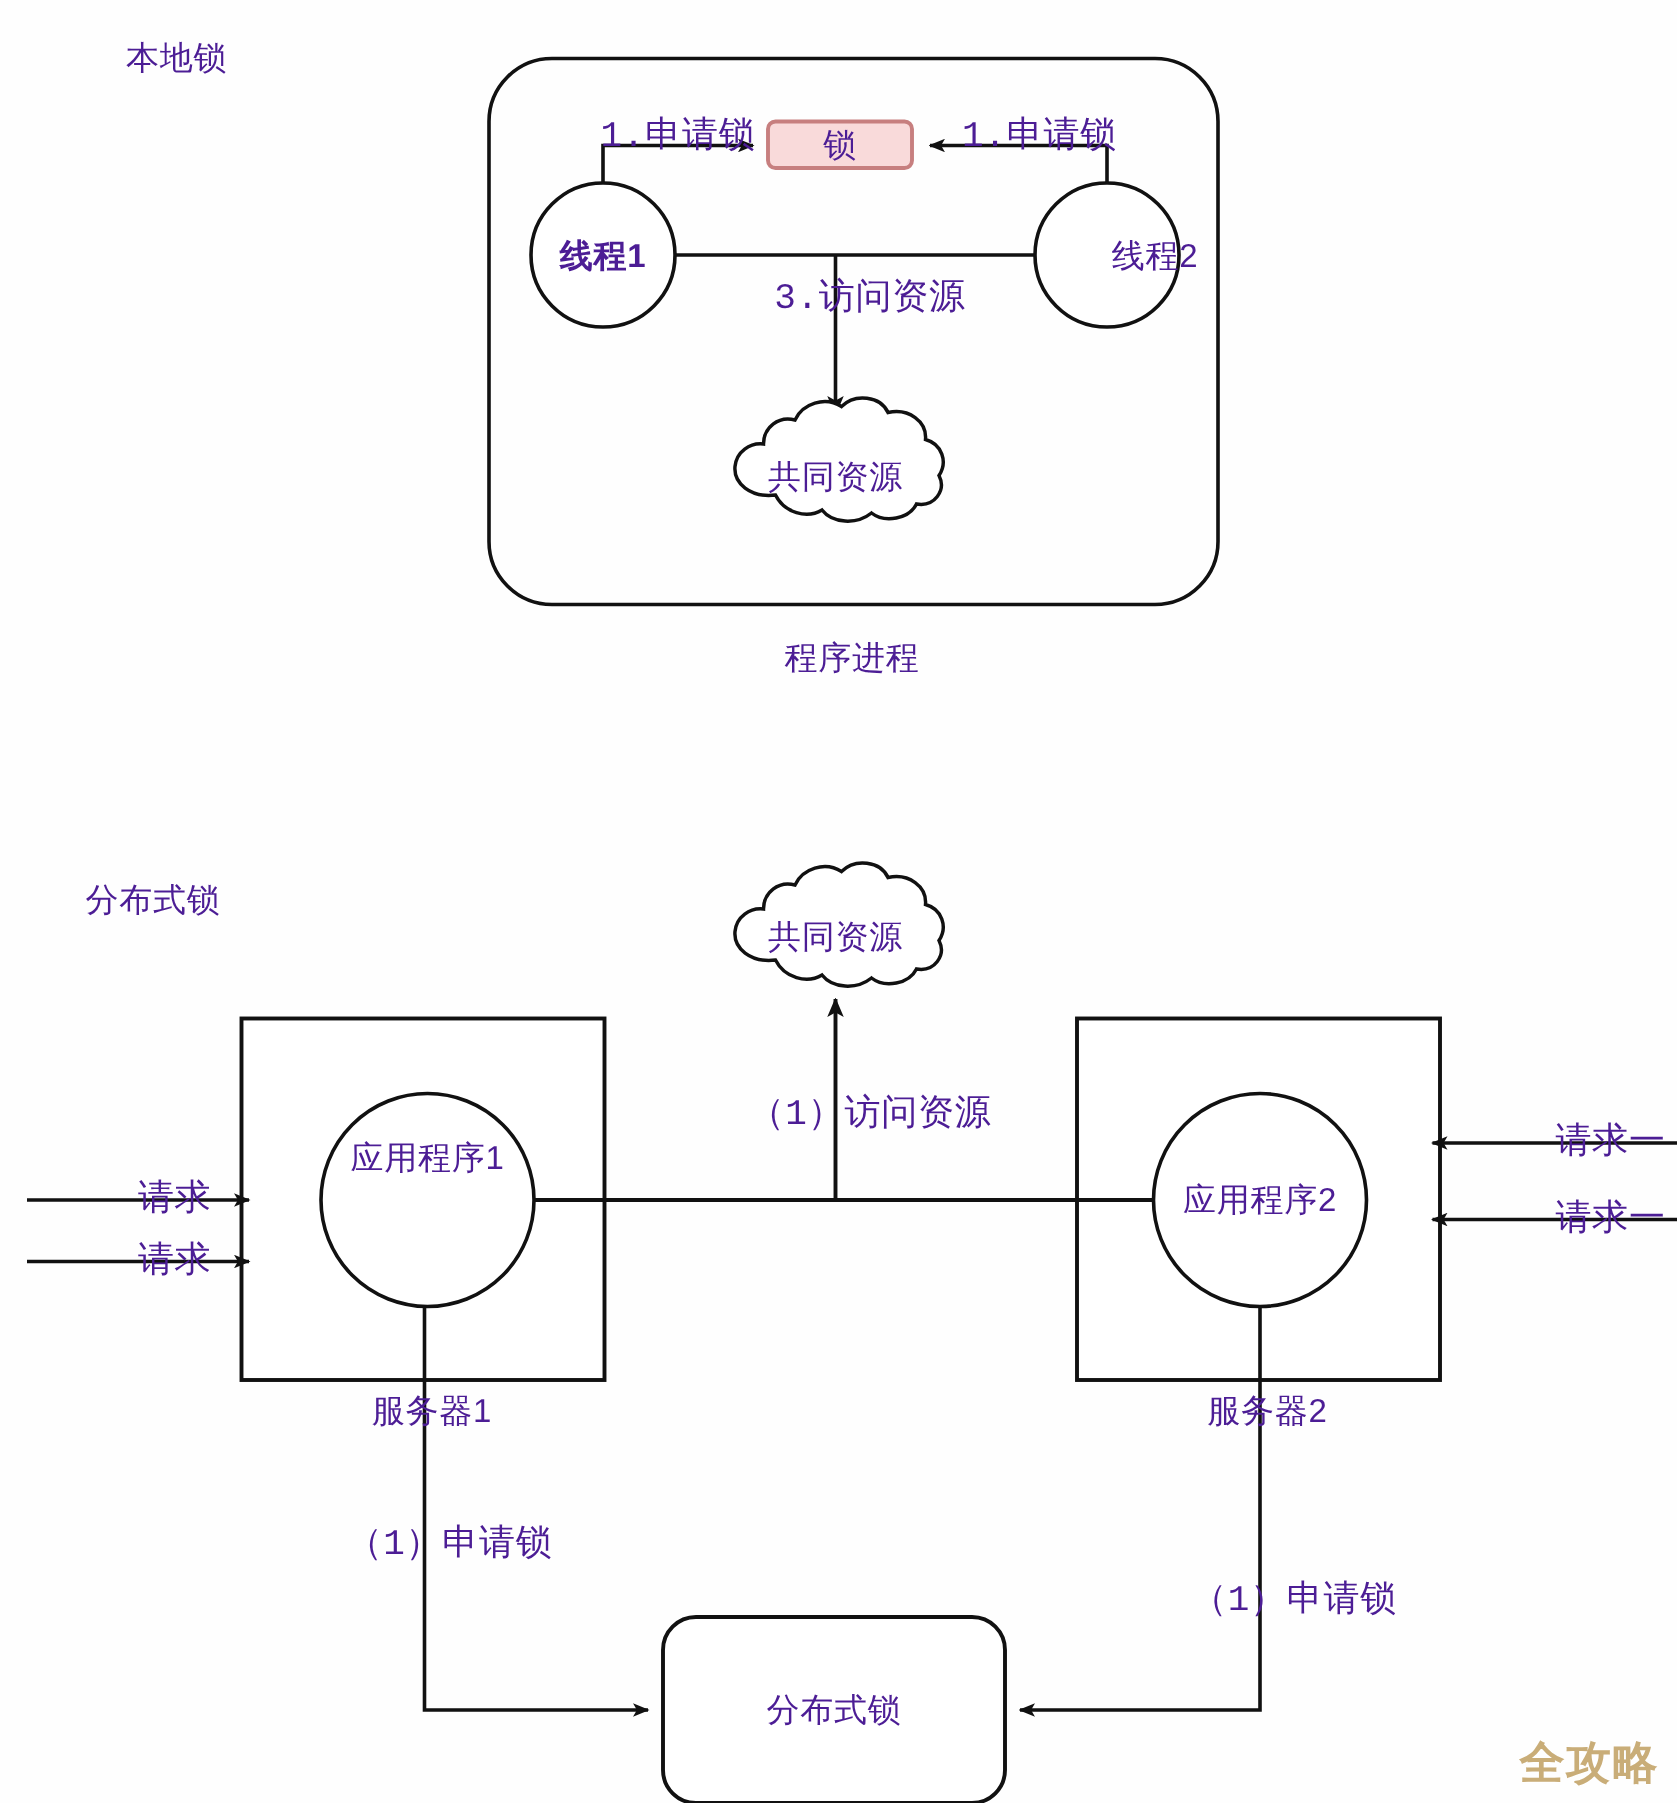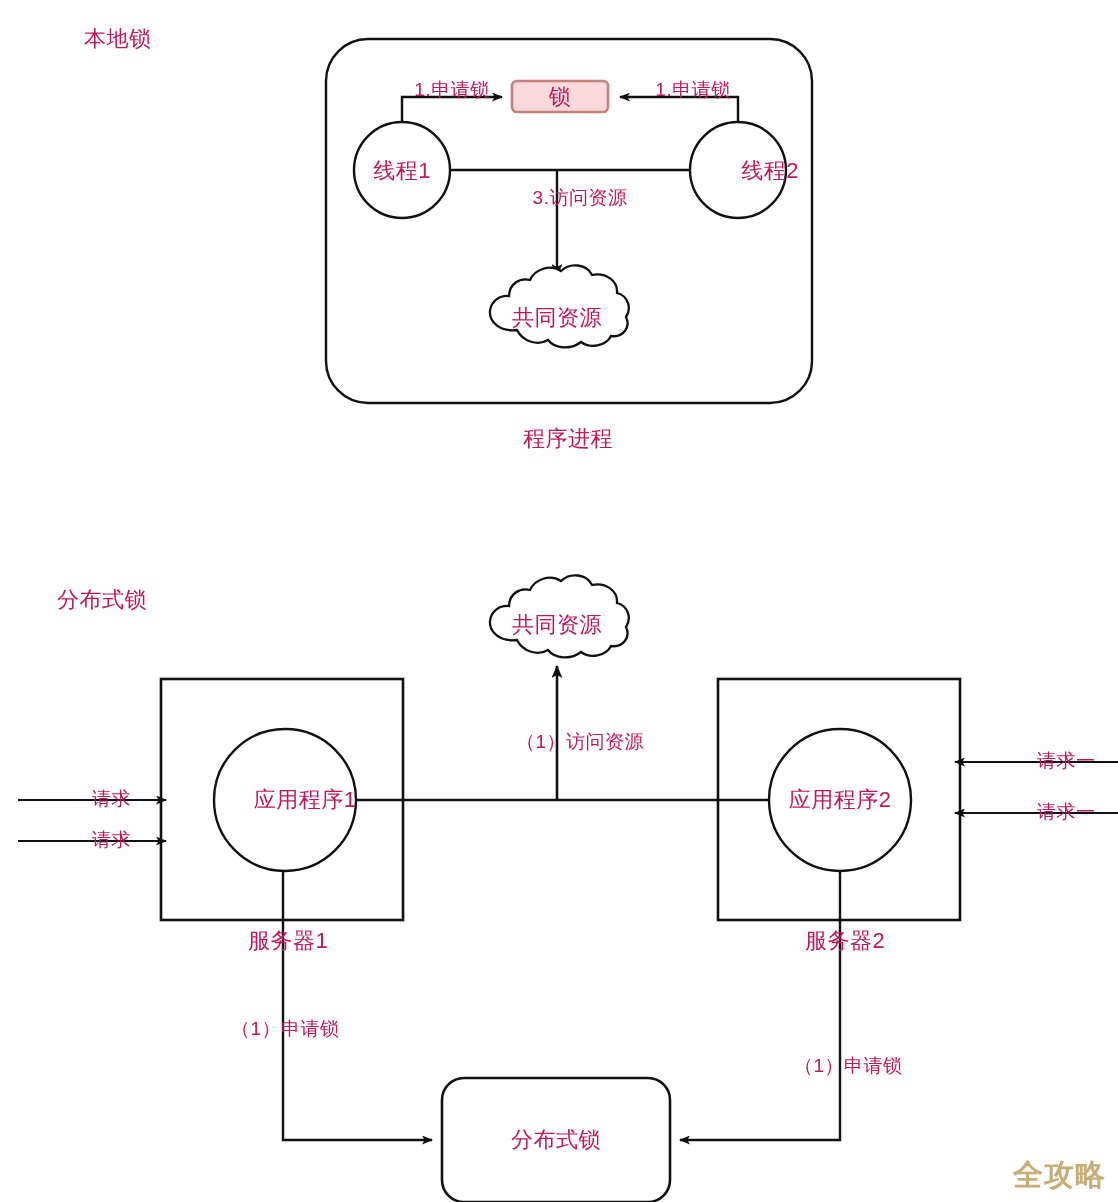--- a/index.html
+++ b/index.html
@@ -23,32 +23,33 @@
     left: 0;
     top: 0;
     width: 1118px;
     height: 1202px;
   }
   .lbl {
     position: absolute;
     white-space: nowrap;
     font-size: 21px;
     line-height: 1;
-    color: #be185d;
+    color: #4c1d95;
     letter-spacing: 0.5px;
   }
   .lbl-section {
     font-size: 22px;
     font-weight: 500;
   }
   .lbl-node {
     font-size: 22px;
   }
   .lbl-small {
-    font-size: 19px;
+    font-size: 24px;
+    font-family: Liberation Mono, monospace;
   }
   .center {
     transform: translate(-50%, -50%);
   }
   .centerx {
     transform: translateX(-50%);
   }
   .watermark {
     position: absolute;
     right: 12px;
@@ -142,30 +143,30 @@
 
     <rect x="442" y="1078" width="228" height="124" rx="22" ry="22" fill="#ffffff" stroke="#111111" stroke-width="2.6"></rect>
   </svg>
 
   <div class="lbl lbl-section" style="left:84px; top:28px;">本地锁</div>
   <div class="lbl lbl-section" style="left:57px; top:589px;">分布式锁</div>
 
   <div class="lbl lbl-small centerx" style="left:452px; top:80px;">1.申请锁</div>
   <div class="lbl lbl-small centerx" style="left:693px; top:80px;">1.申请锁</div>
   <div class="lbl lbl-node center" style="left:560px; top:97px;">锁</div>
-  <div class="lbl lbl-node center" style="left:402px; top:171px;">线程1</div>
+  <div class="lbl lbl-node center" style="left:402px; top:171px;font-weight:bold;">线程1</div>
   <div class="lbl lbl-node center" style="left:770px; top:171px;">线程2</div>
   <div class="lbl lbl-small centerx" style="left:580px; top:188px;">3.访问资源</div>
   <div class="lbl lbl-node center" style="left:557px; top:318px;">共同资源</div>
   <div class="lbl lbl-node centerx" style="left:568px; top:430px;font-family:Liberation Mono, monospace;">程序进程</div>
 
   <div class="lbl lbl-node center" style="left:557px; top:625px;">共同资源</div>
   <div class="lbl lbl-small centerx" style="left:580px; top:732px;">（1）访问资源</div>
 
-  <div class="lbl lbl-node center" style="left:285px; top:800px;margin-left:20px;">应用程序1</div>
+  <div class="lbl lbl-node center" style="left:285px; top:772px;">应用程序1</div>
   <div class="lbl lbl-node center" style="left:840px; top:800px;">应用程序2</div>
 
   <div class="lbl lbl-small" style="left:92px; top:789px;">请求</div>
   <div class="lbl lbl-small" style="left:92px; top:830px;">请求</div>
   <div class="lbl lbl-small" style="left:1037px; top:751px;">请求一</div>
   <div class="lbl lbl-small" style="left:1037px; top:802px;">请求一</div>
 
   <div class="lbl lbl-node centerx" style="left:288px; top:930px;">服务器1</div>
   <div class="lbl lbl-node centerx" style="left:845px; top:930px;">服务器2</div>
 

